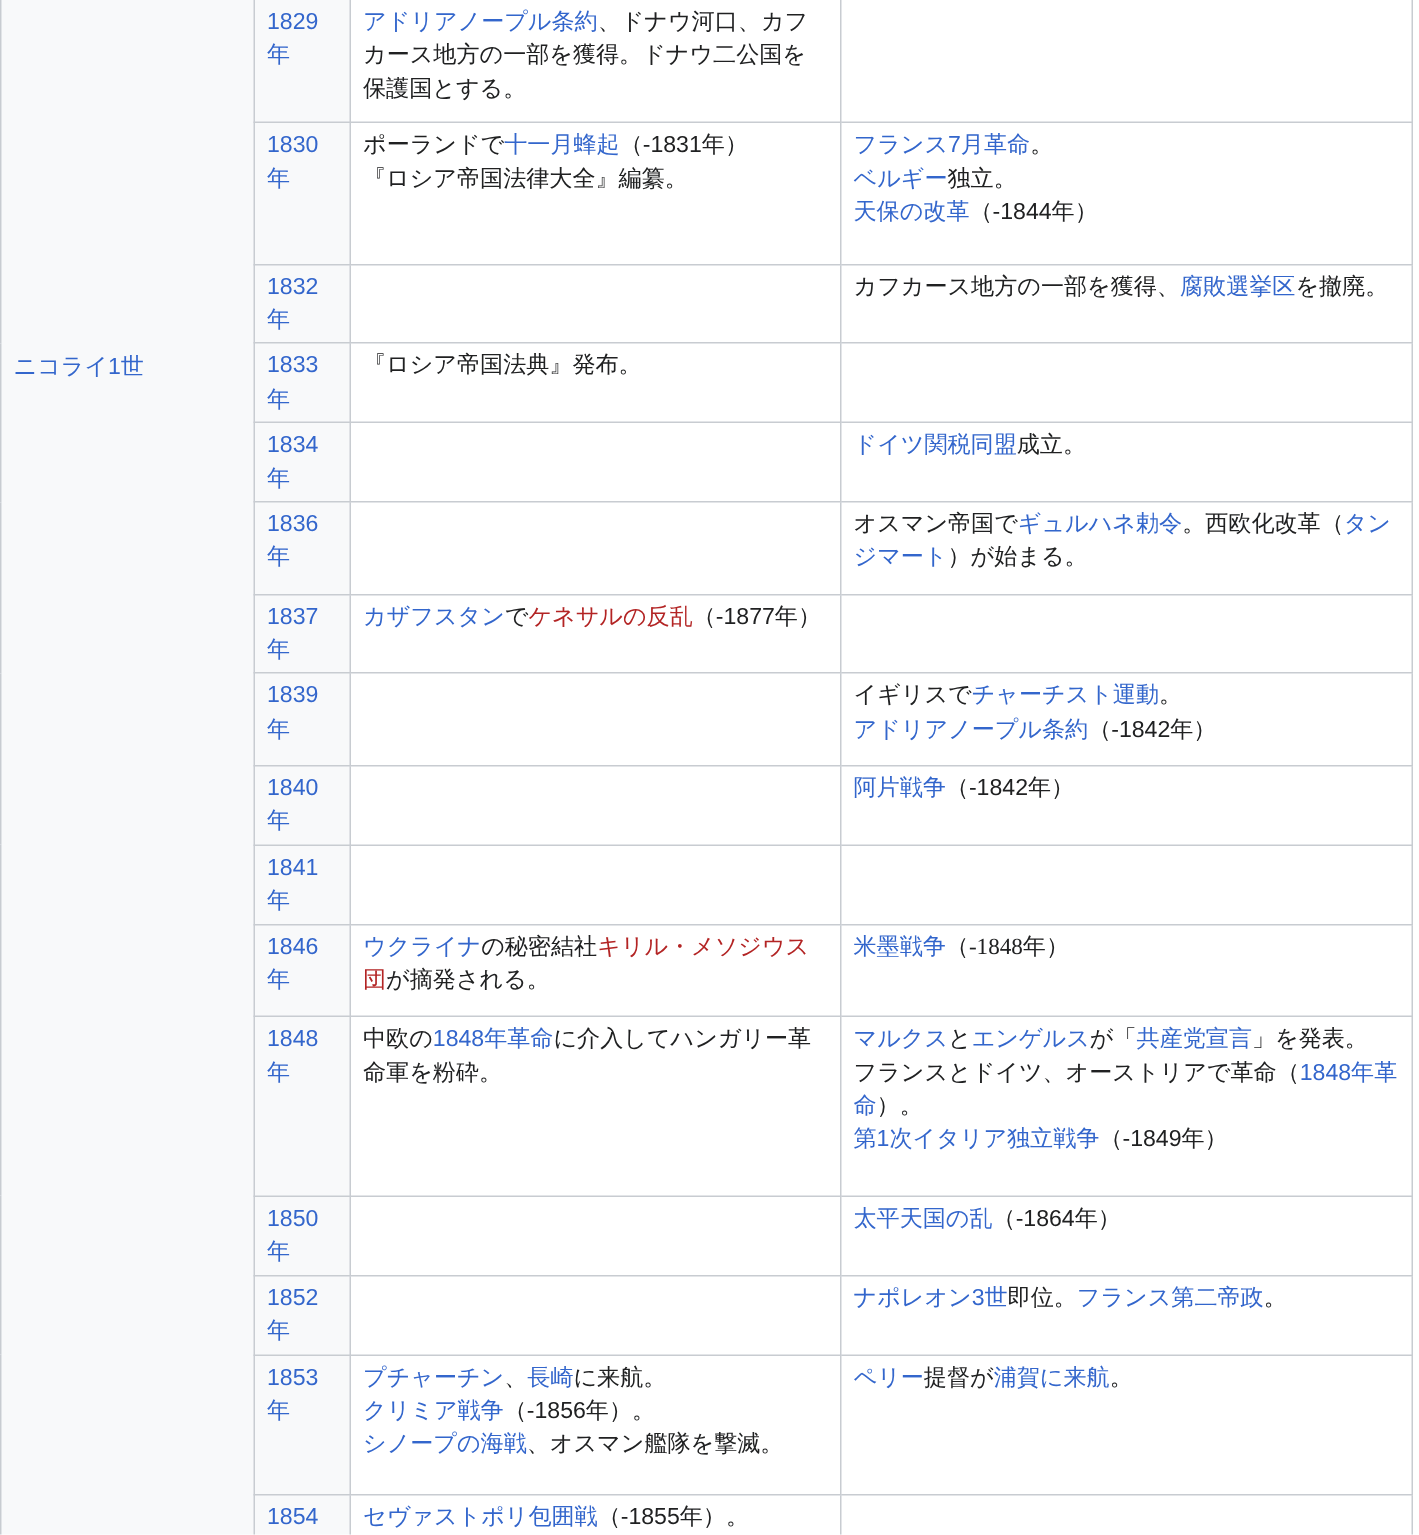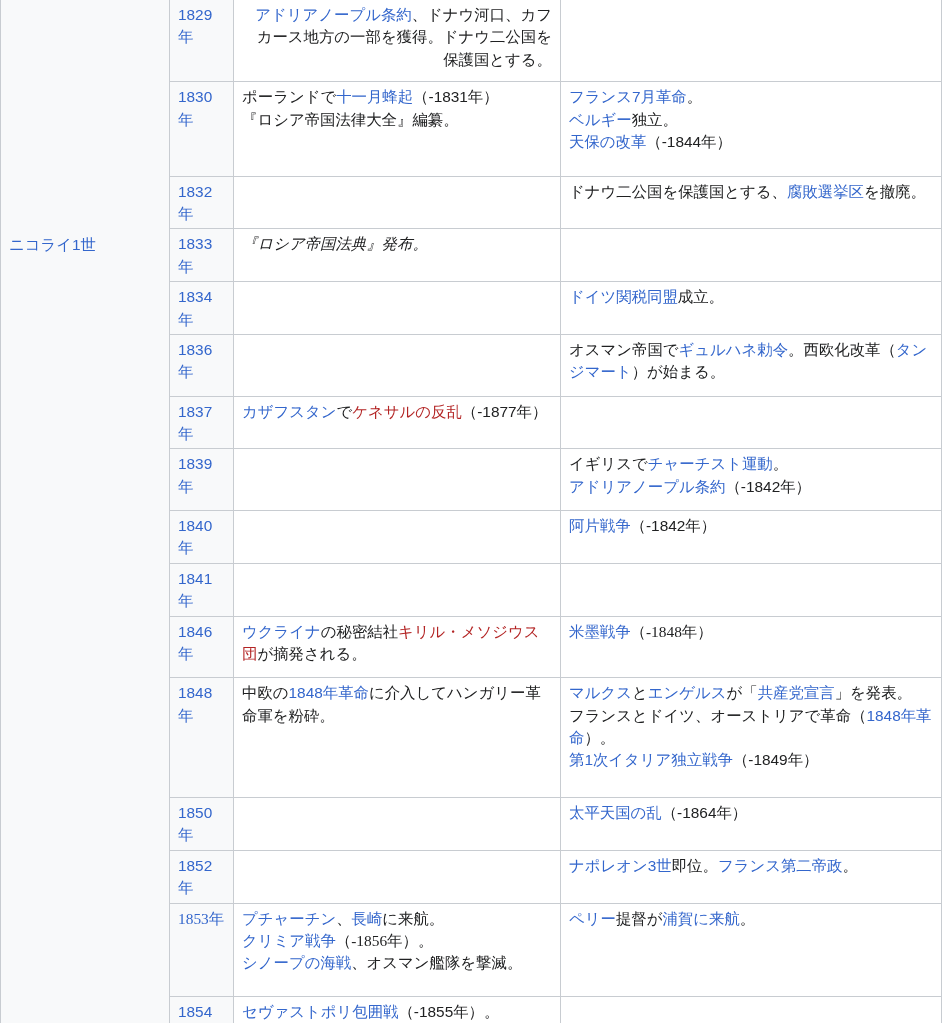--- a/index.html
+++ b/index.html
@@ -59,21 +59,21 @@
       <col style="width:327px">
       <col style="width:381px">
     </colgroup>
   <tbody>
         <tr class="first-row" style="height: 77px;">
           <th class="ruler-cell" rowspan="16">
             <div class="rulerbox" style="height: 815px; padding-top: 230px;"><span class="lnk">ニコライ1世</span></div>
           </th>
           <th class="year-cell"><span class="lnk">1829年</span></th>
           <td class="evt-cell">
-            <div class="cellbox" style="height: 72px; text-align: right;"><span class="lnk">アドリアノープル条約</span><span class="pln">、ドナウ河口、カフカース地方の一部を獲得。ドナウ二公国を保護国とする。</span></div>
+            <div class="cellbox" style="height: 72px;"><span class="lnk">アドリアノープル条約</span><span class="pln">、ドナウ河口、カフカース地方の一部を獲得。ドナウ二公国を保護国とする。</span></div>
           </td>
           <td class="evt-cell">
             <div class="cellbox" style="height: 72px;"></div>
           </td>
         </tr>
         <tr style="height: 89px;">
           <th class="year-cell"><span class="lnk">1830年</span></th>
           <td class="evt-cell">
             <div class="cellbox" style="height: 84px;"><span class="pln">ポーランドで</span><span class="lnk">十一月蜂起</span><span class="pln">（-1831年）
 『ロシア帝国法律大全』編纂。</span></div>
@@ -83,27 +83,27 @@
 </span><span class="lnk">ベルギー</span><span class="pln">独立。
 </span><span class="lnk">天保の改革</span><span class="pln">（-1844年）</span></div>
           </td>
         </tr>
         <tr style="height: 31px; border-radius: 24px;">
           <th class="year-cell"><span class="lnk">1832年</span></th>
           <td class="evt-cell">
             <div class="cellbox" style="height: 26px;"></div>
           </td>
           <td class="evt-cell">
-            <div class="cellbox" style="height: 26px;"><span class="pln">ドナウ二公国を保護国とする、</span><span class="lnk">腐敗選挙区</span><span class="pln">を撤廃。</span></div>
+            <div class="cellbox" style="height: 26px;"><span class="pln">カフカース地方の一部を獲得、</span><span class="lnk">腐敗選挙区</span><span class="pln">を撤廃。</span></div>
           </td>
         </tr>
         <tr style="height: 31px;">
           <th class="year-cell"><span class="lnk">1833年</span></th>
           <td class="evt-cell">
-            <div class="cellbox" style="height: 26px; font-style: italic;"><span class="pln">『ロシア帝国法典』発布。</span></div>
+            <div class="cellbox" style="height: 26px;"><span class="pln">『ロシア帝国法典』発布。</span></div>
           </td>
           <td class="evt-cell">
             <div class="cellbox" style="height: 26px;"></div>
           </td>
         </tr>
         <tr style="height: 31px;">
           <th class="year-cell"><span class="lnk">1834年</span></th>
           <td class="evt-cell">
             <div class="cellbox" style="height: 26px;"></div>
           </td>
@@ -188,21 +188,21 @@
         </tr>
         <tr style="height: 31px; margin-left: 47px;">
           <th class="year-cell"><span class="lnk">1852年</span></th>
           <td class="evt-cell">
             <div class="cellbox" style="height: 26px;"></div>
           </td>
           <td class="evt-cell">
             <div class="cellbox" style="height: 26px;"><span class="lnk">ナポレオン3世</span><span class="pln">即位。</span><span class="lnk">フランス第二帝政</span><span class="pln">。</span></div>
           </td>
         </tr>
-        <tr style="height: 88px; font-family: Liberation Serif, serif;">
+        <tr style="height: 88px;">
           <th class="year-cell"><span class="lnk">1853年</span></th>
           <td class="evt-cell">
             <div class="cellbox" style="height: 83px;"><span class="lnk">プチャーチン</span><span class="pln">、</span><span class="lnk">長崎</span><span class="pln">に来航。
 </span><span class="lnk">クリミア戦争</span><span class="pln">（-1856年）。
 </span><span class="lnk">シノープの海戦</span><span class="pln">、オスマン艦隊を撃滅。</span></div>
           </td>
           <td class="evt-cell">
             <div class="cellbox" style="height: 83px;"><span class="lnk">ペリー</span><span class="pln">提督が</span><span class="lnk">浦賀に来航</span><span class="pln">。</span></div>
           </td>
         </tr>

